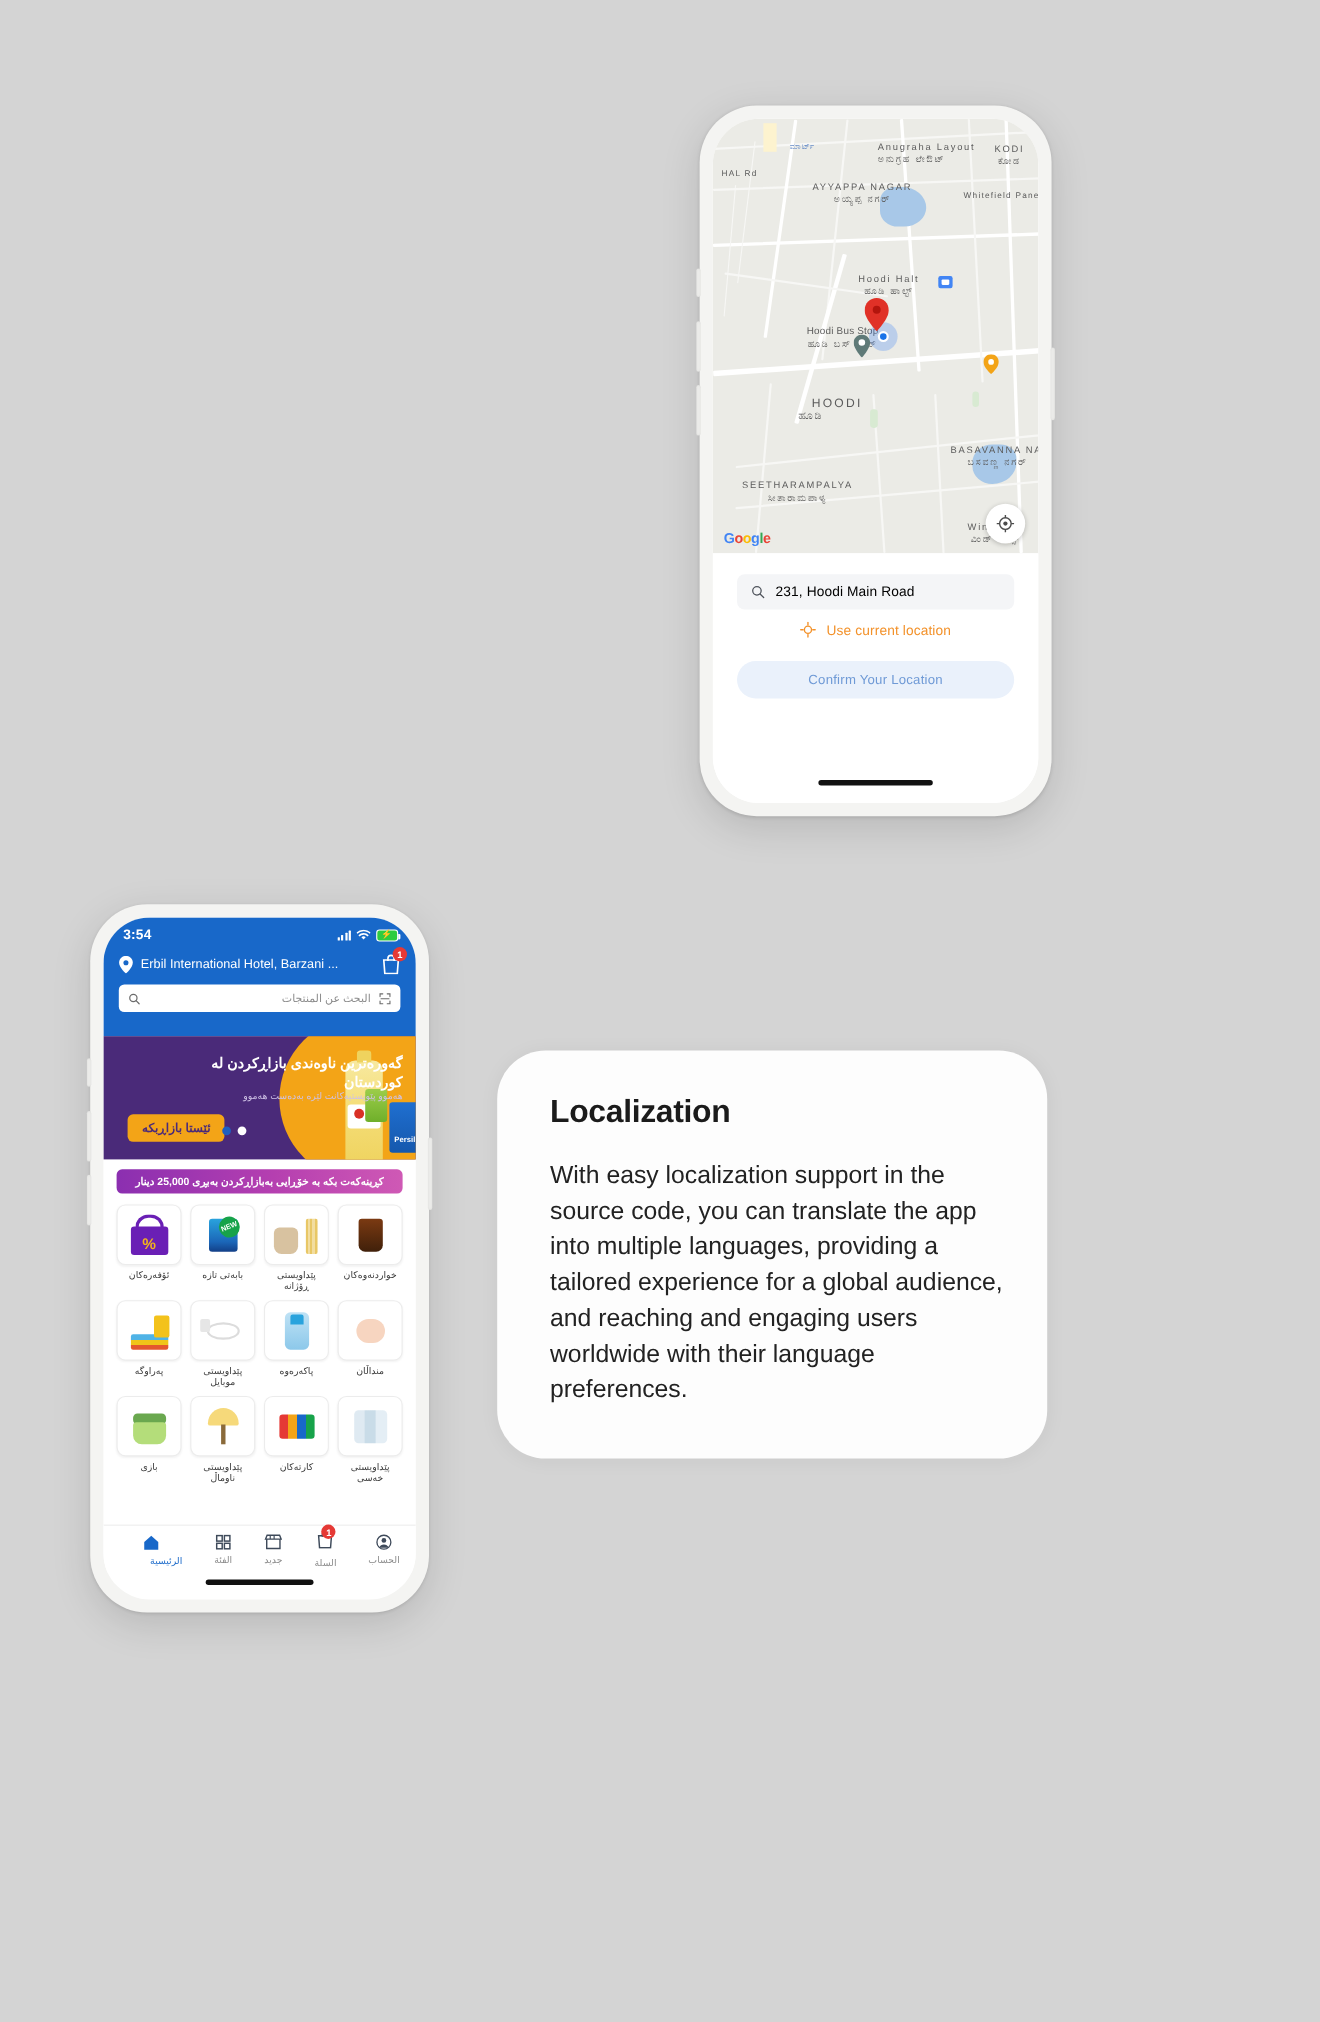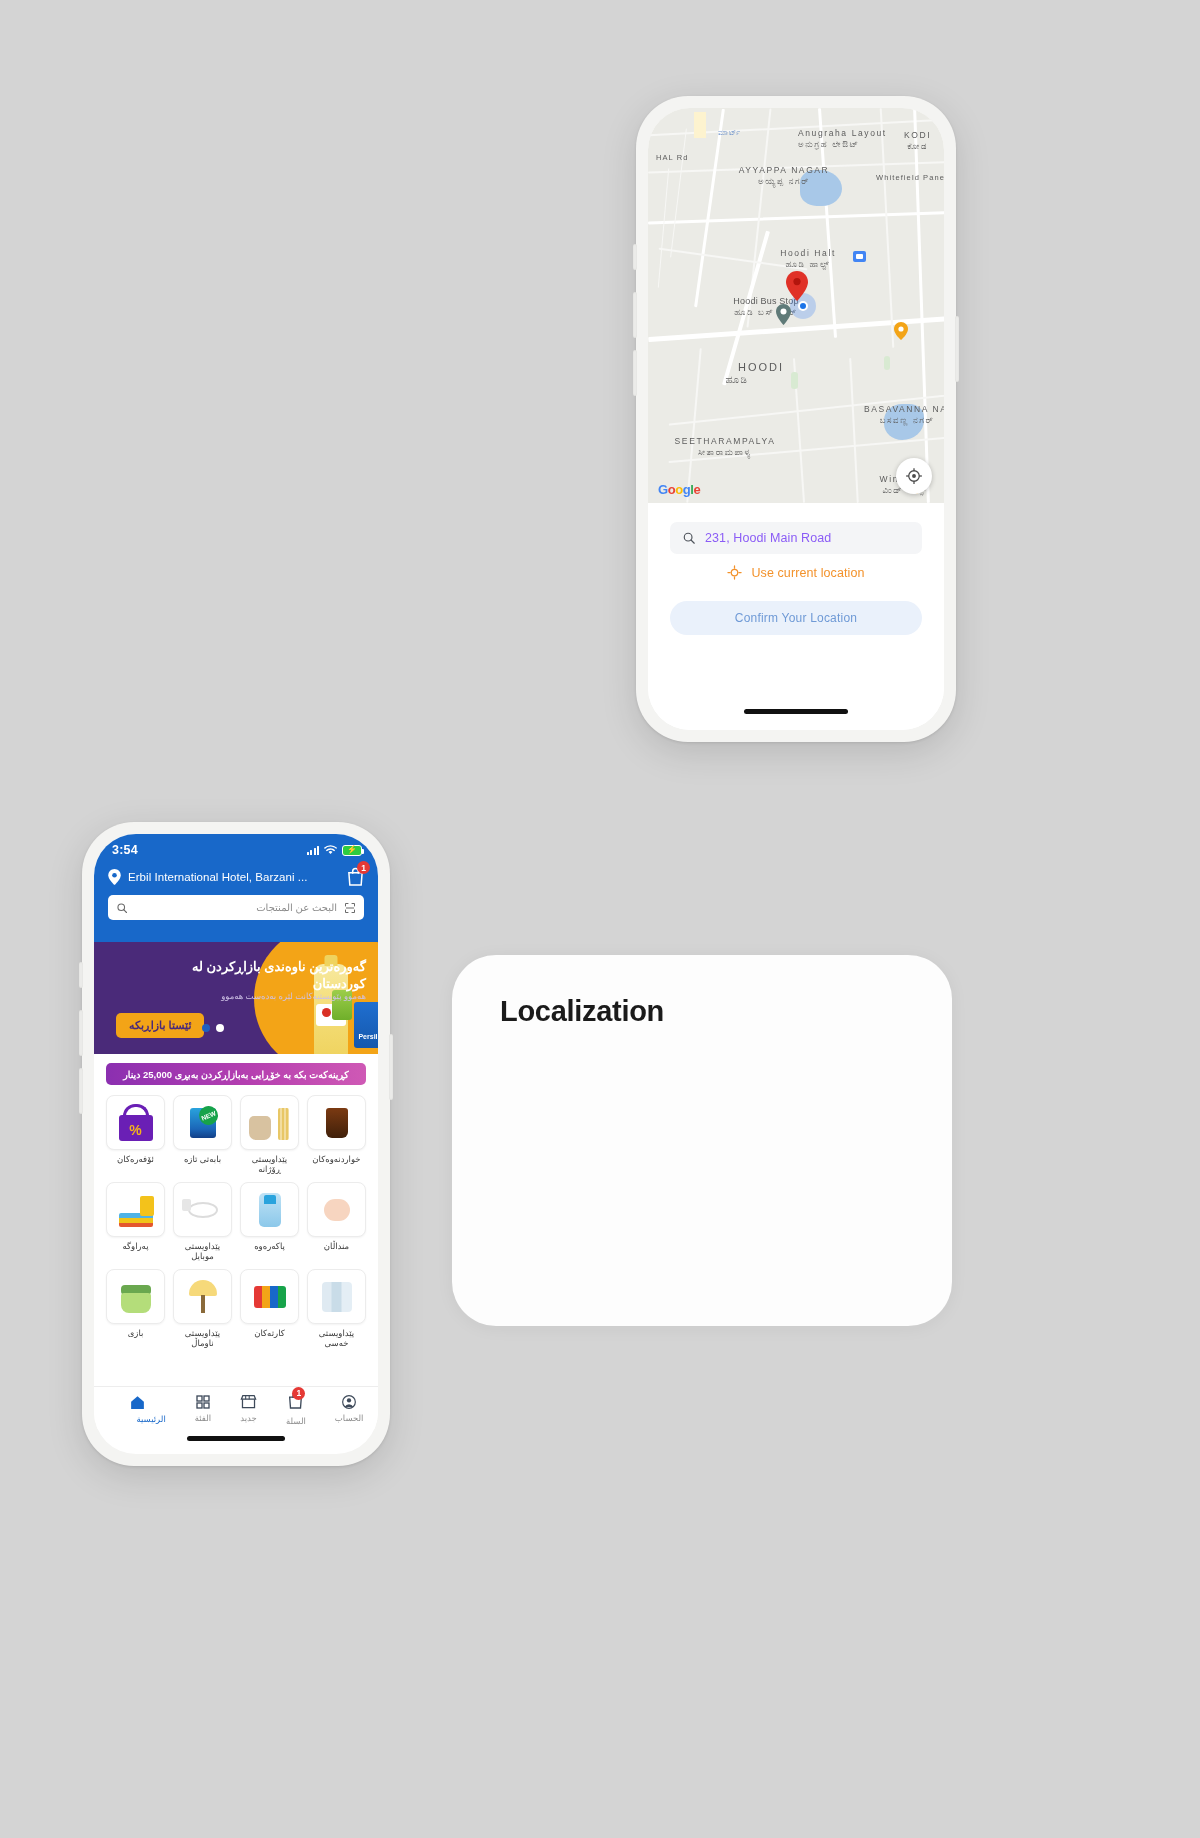--- a/index.html
+++ b/index.html
@@ -106,21 +106,21 @@
     position:absolute; right: 12px; top: 350px; width: 36px; height: 36px;
     border-radius: 50%; background:#fff; box-shadow: 0 1px 5px rgba(0,0,0,.24);
     display:flex; align-items:center; justify-content:center;
   }
 
   .map-sheet { position:absolute; left:0; top:395px; width:100%; bottom:0; background:#fff; }
   .map-search {
     position:absolute; left:22px; top:19px; right:22px; height:32px;
     background:#f4f5f7; border-radius:7px; display:flex; align-items:center; gap:9px; padding:0 12px;
   }
-  .map-search-text { font-size:12.5px; color:#8b5cf6; letter-spacing:.1px; }
+  .map-search-text { font-size:12.5px; color:#000000; letter-spacing:.1px; }
   .use-current {
     position:absolute; left:0; right:0; top:62px; display:flex; align-items:center;
     justify-content:center; gap:9px;
   }
   .use-current span { color:#f3922b; font-size:12.5px; letter-spacing:.1px; }
   .confirm-btn {
     position:absolute; left:22px; right:22px; top:98px; height:34px;
     background:#eaf1fb; border-radius:18px; display:flex; align-items:center; justify-content:center;
   }
   .confirm-btn span { color:#6f9ad6; font-size:12px; letter-spacing:.2px; }
@@ -636,15 +636,16 @@
           <div class="t-label">الحساب</div>
         </div>
       </div>
 
       <div class="home-indicator"></div>
     </div>
   </div>
 
   <div class="feature-card" id="card-loc">
     <div class="feature-title">Localization</div>
+    <div class="feature-body">With easy localization support in the source code, you can translate the app into multiple languages, providing a tailored experience for a global audience, and reaching and engaging users worldwide with their language preferences.</div>
   </div>
 
 </div>
 
 </body></html>

